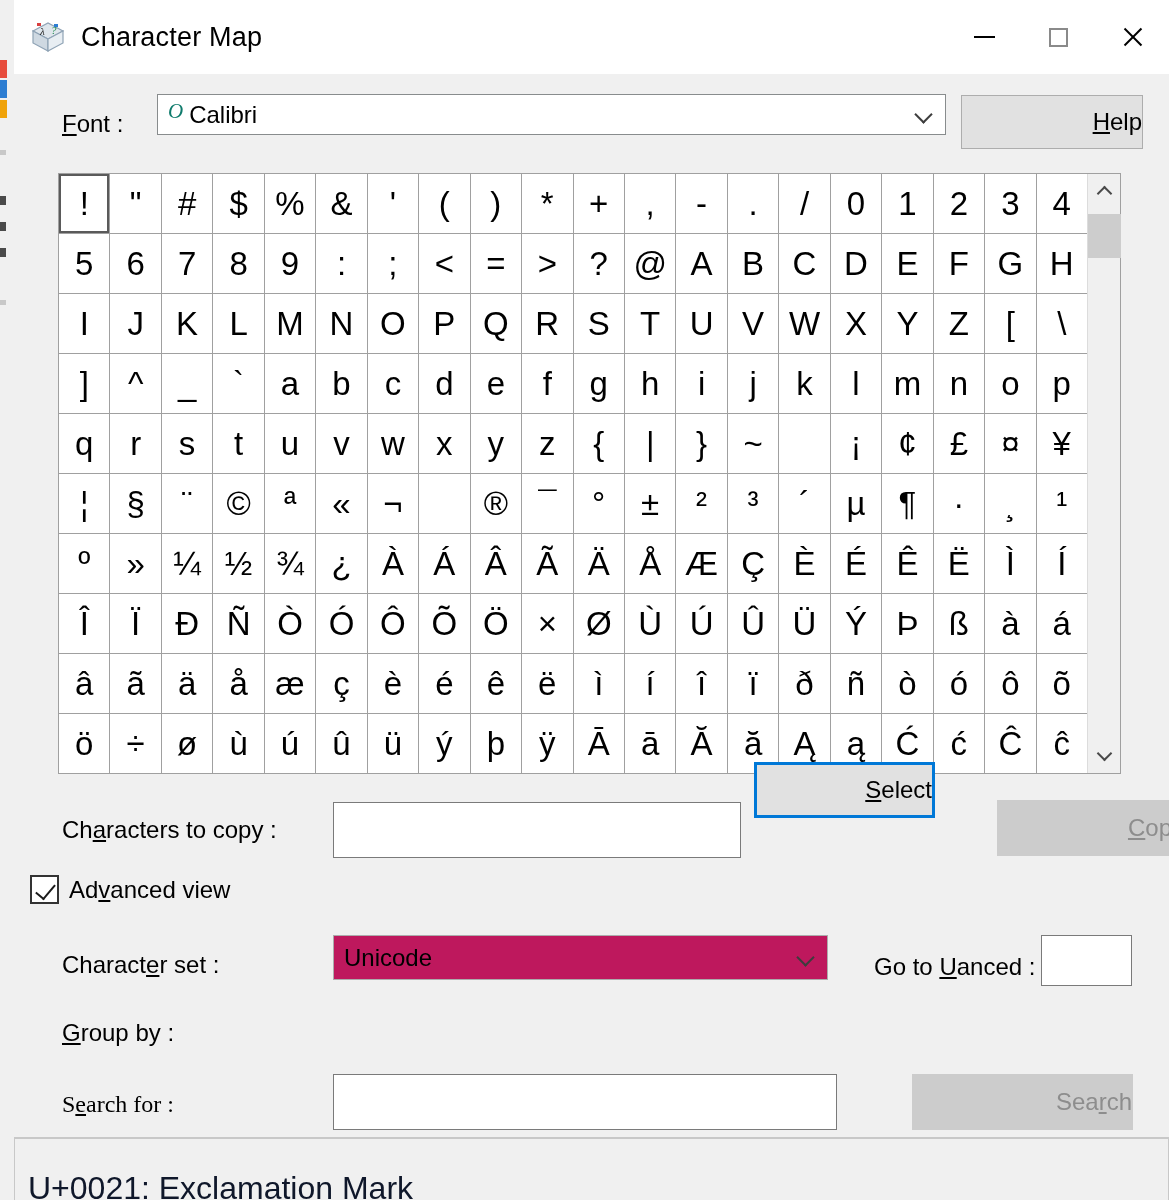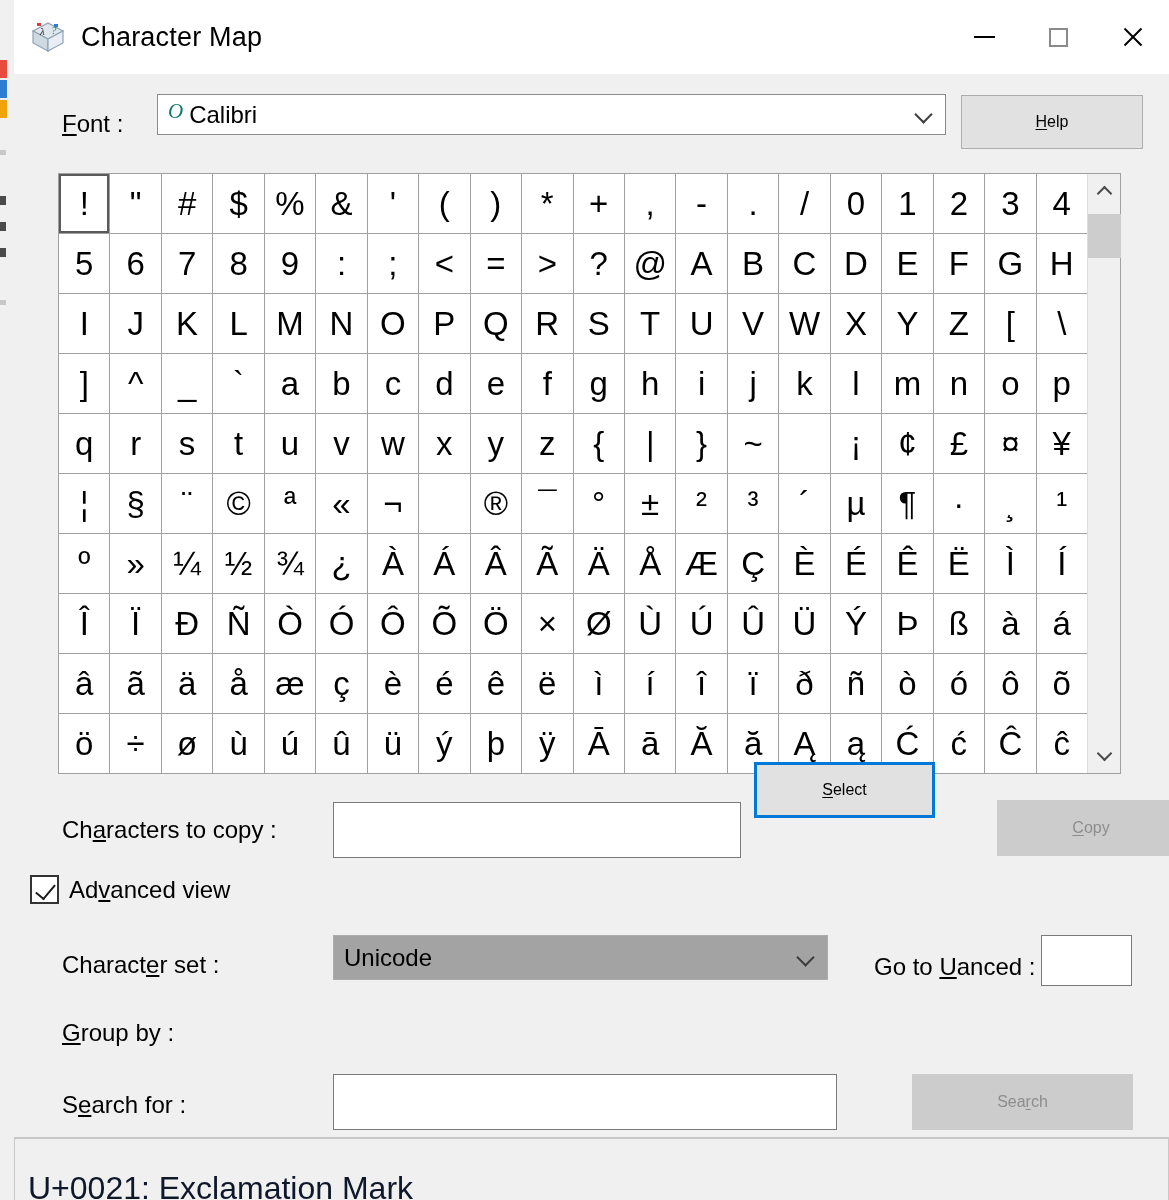--- a/index.html
+++ b/index.html
@@ -115,42 +115,42 @@
   }
   .combo .chev::before {
     content: "";
     position: absolute;
     left: 1px; top: 1px;
     width: 11px; height: 11px;
     border-right: 2px solid #3d3d3d;
     border-bottom: 2px solid #3d3d3d;
     transform: rotate(45deg);
   }
-  .combo.gray { background: #a3a3a3; border: 1px solid #acacac; }
+  .combo.gray { background: #be185d; border: 1px solid #acacac; }
 
   .ot-icon {
     font-family: "Liberation Serif", serif;
     font-style: italic;
     font-size: 21px;
     color: #0f7b6c;
     margin-right: 6px;
     line-height: 1;
     position: relative;
     top: -3px;
   }
 
   .btn {
     position: absolute;
     background: #e1e1e1;
     border: 1px solid #adadad;
-    font-size: 16px;
+    font-size: 24px;
     color: #000;
     display: flex;
     align-items: center;
-    justify-content: center;
+    justify-content: flex-end;
     font-family: "Liberation Sans", sans-serif;
   }
   .btn.focus { border: 3px solid #0078d7; background: #e1e1e1; }
   .btn.disabled { color: #8d8d8d; background: #cccccc; border: 1px solid #cccccc; margin-left: 43px; }
 
   
   .grid-wrap {
     position: absolute;
     left: 44px; top: 99px;
     width: 1063px; height: 601px;
@@ -563,21 +563,21 @@
       <span>Go to </span><span class="ul">U</span><span>anced :</span>
     </div>
 
     <div class="txt" style="left:1027px; top:861px; width:91px; height:51px;"></div>
 
     <div class="lbl" style="left:16px; top:945px;">
       <span class="ul">G</span><span>roup by :</span>
     </div>
 
 
-    <div class="lbl" style="left:16px; top:1017px;">
+    <div class="lbl" style="left:16px; top:1017px;font-family:Liberation Serif, serif;">
       <span>S</span><span class="ul">e</span><span>arch for :</span>
     </div>
 
     <div class="txt" style="left:319px; top:1000px; width:504px; height:56px;"></div>
 
     <div class="btn disabled" style="left:855px; top:1000px; width:221px; height:56px;">
       <span><span>Sea</span><span class="ul">r</span><span>ch</span></span>
     </div>
 
   </div>

